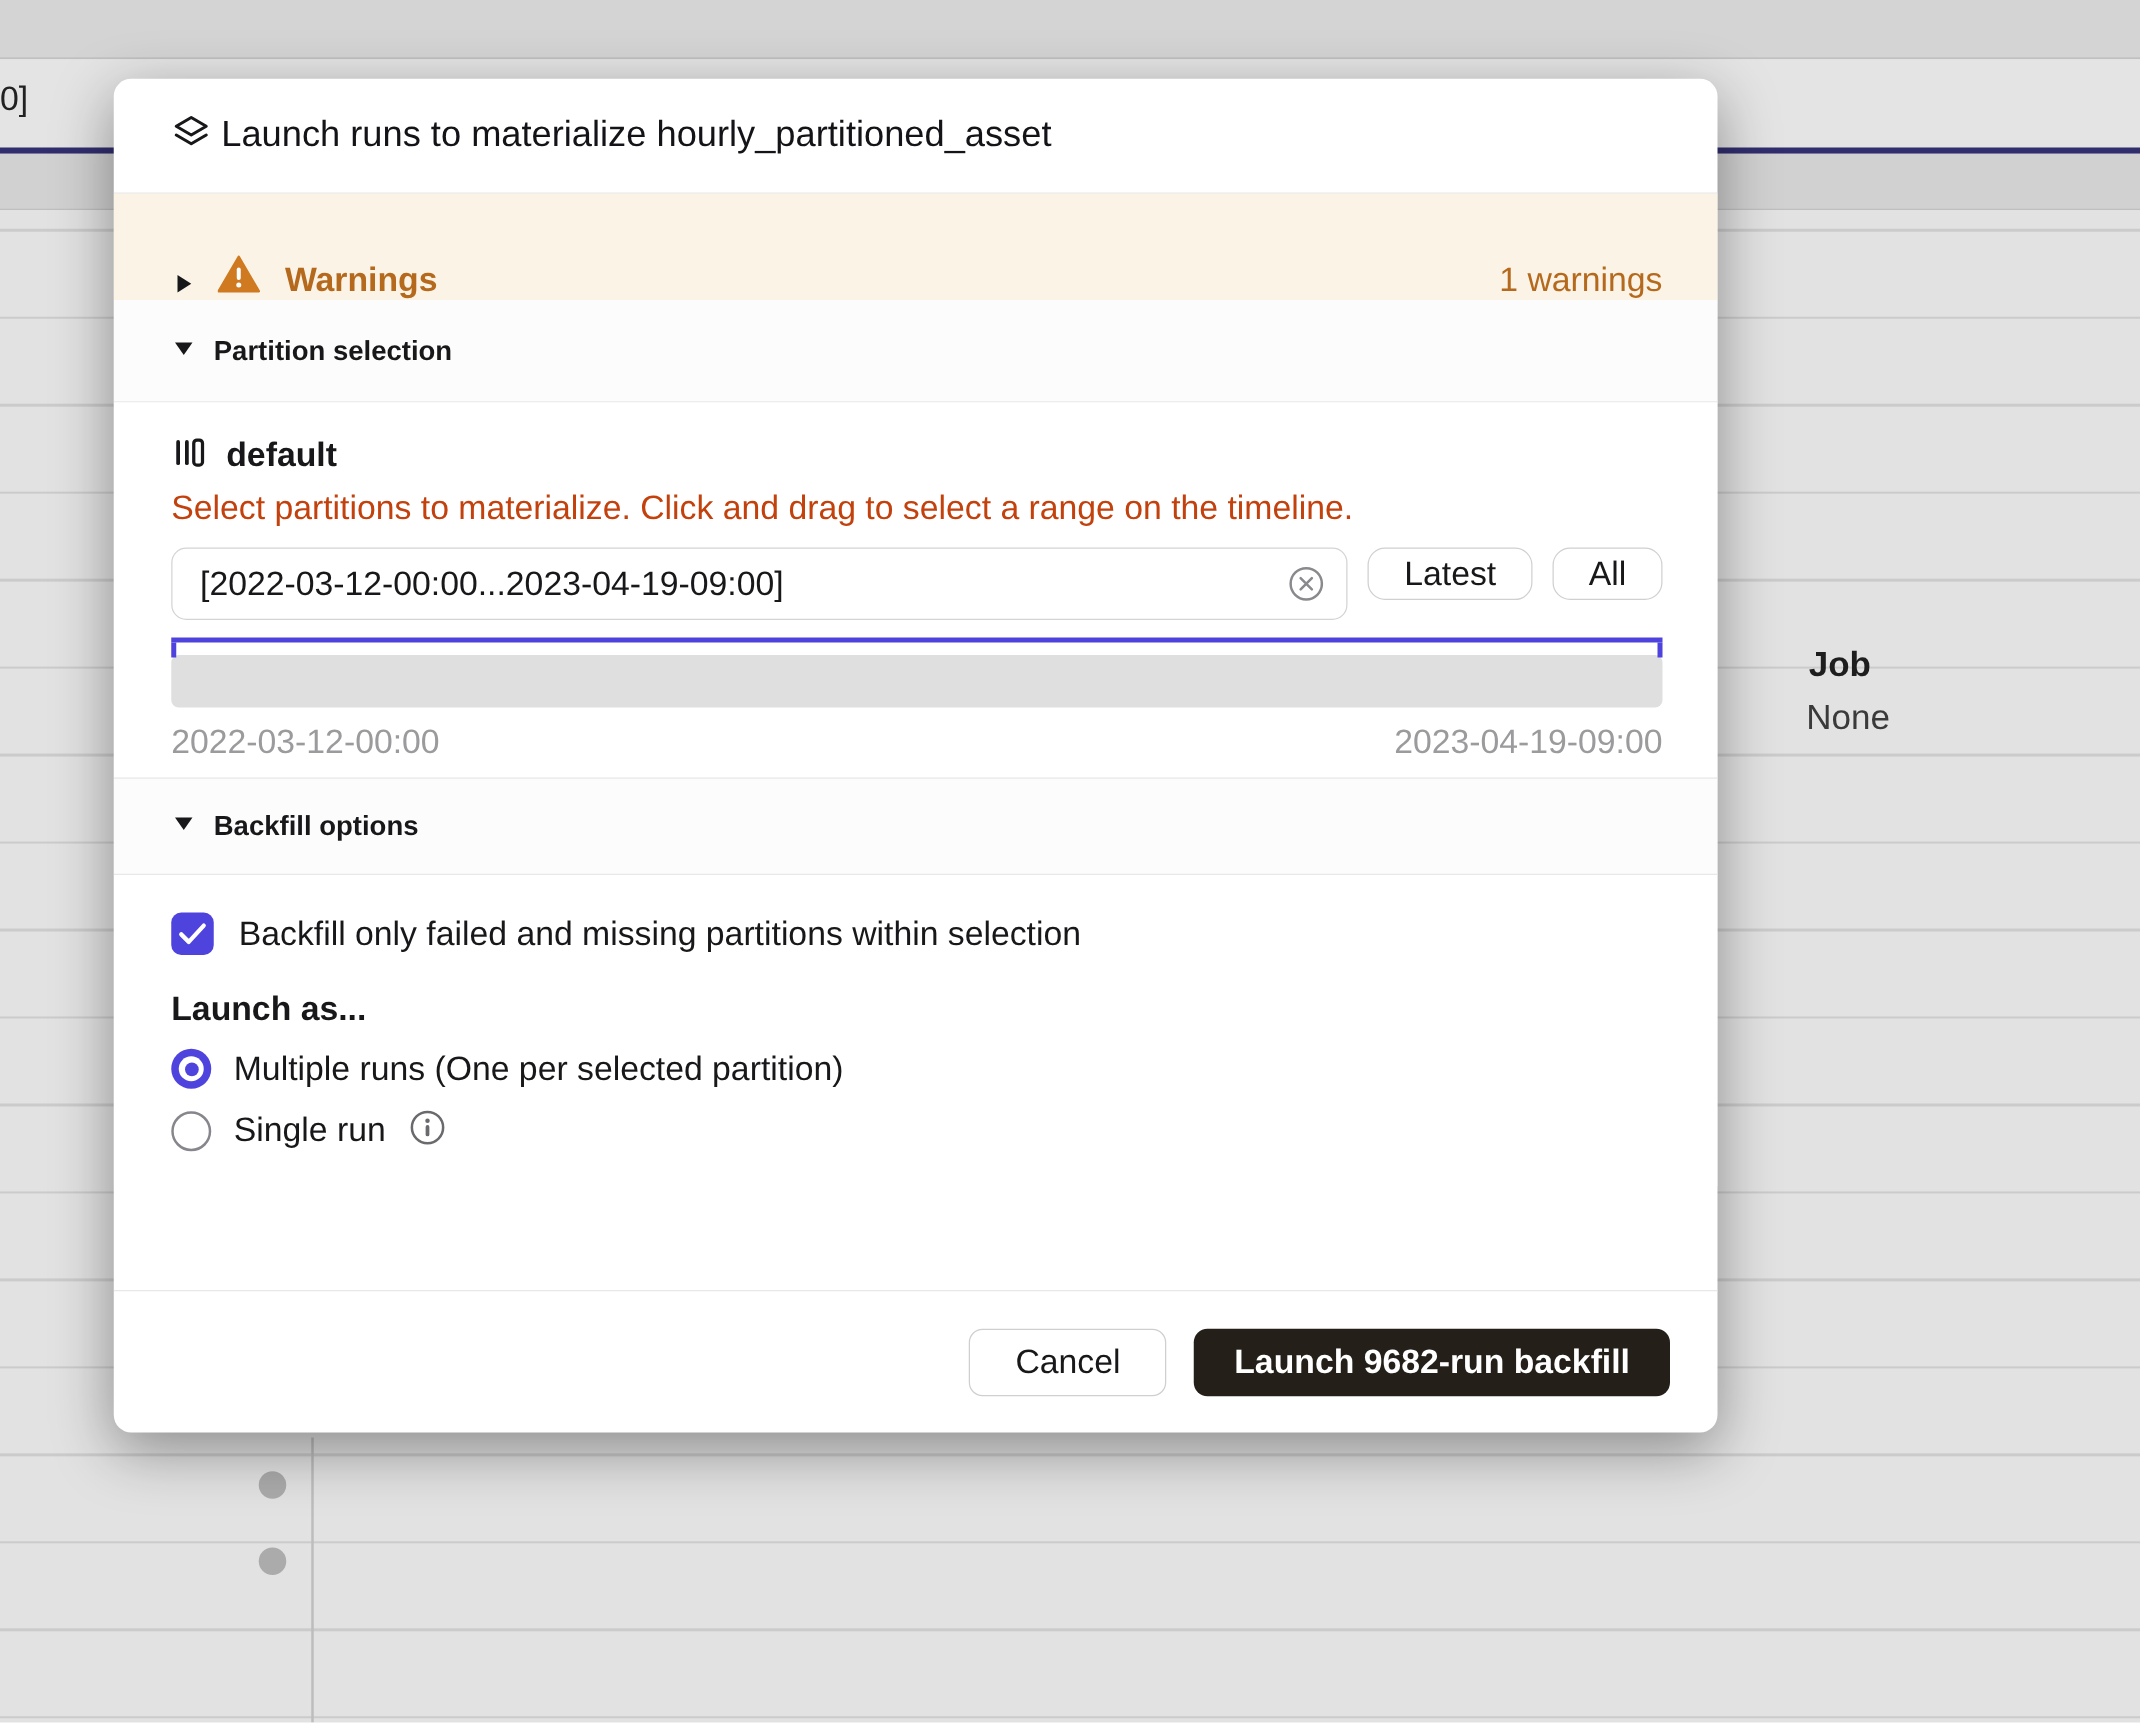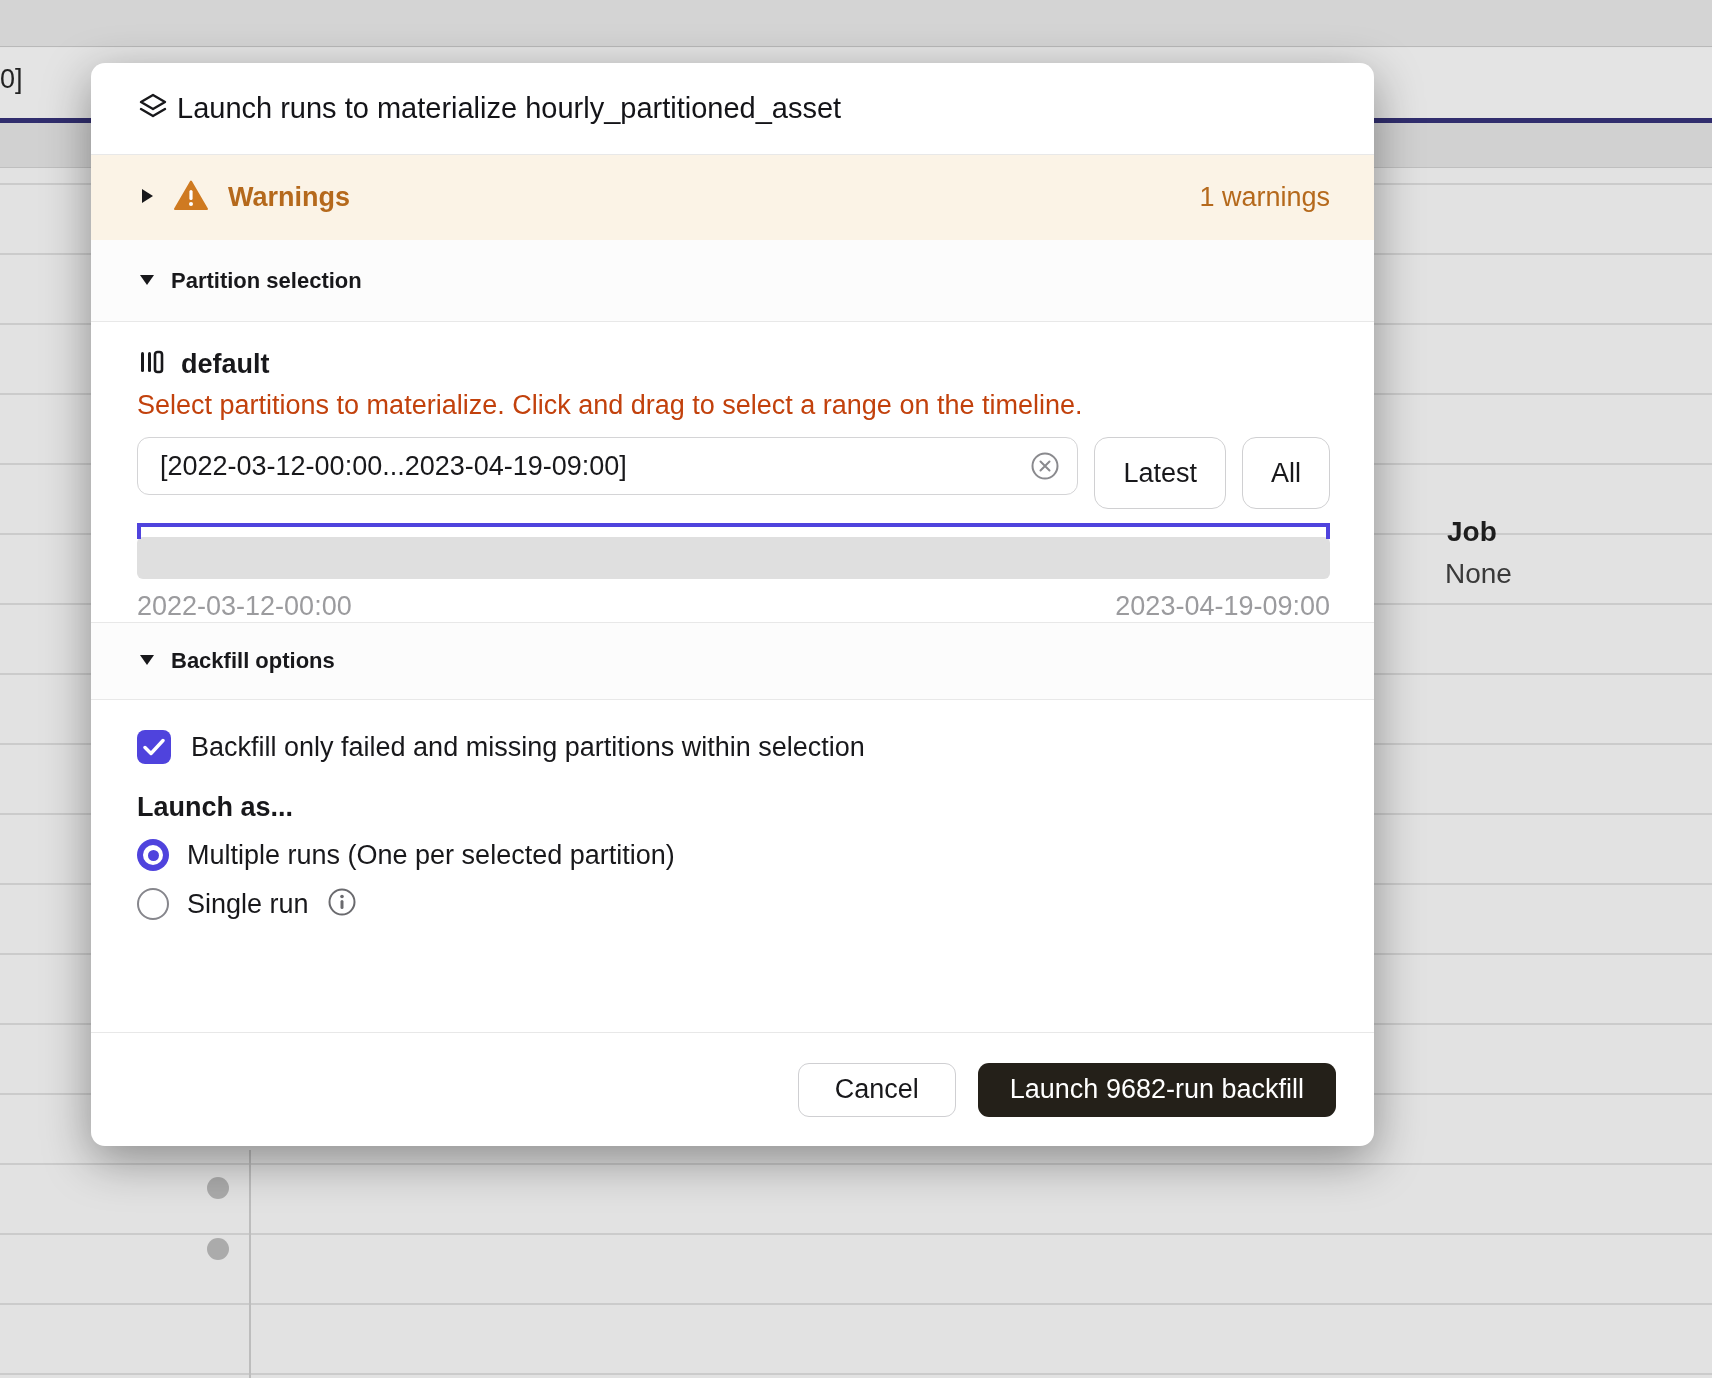--- a/index.html
+++ b/index.html
@@ -44,21 +44,21 @@
     display:flex;flex-direction:column;
   }
   .modal-header{
     height:92px;flex:0 0 92px;display:flex;align-items:center;gap:8px;
     padding:0 46px;border-bottom:1px solid var(--border);
   }
   .modal-title{font-size:29px;font-weight:500;color:#141418;}
 
   .warnings-row{
     height:85px;flex:0 0 85px;background:var(--warn-bg);
-    display:flex;align-items:center;gap:20px;padding:0 44px 0 50px;
+    display:flex;align-items:flex-end;gap:20px;padding:0 44px 0 50px;
   }
   .warnings-label{font-size:27px;font-weight:600;color:var(--warn-text);}
   .warnings-count{margin-left:auto;font-size:27px;color:var(--warn-text);}
 
   .section-header{
     display:flex;align-items:center;gap:16px;padding:0 44px 0 48px;
     background:#fcfcfc;
   }
   .section-header .hdr{font-size:22px;font-weight:700;color:#18181b;}
   .part-header{height:82px;flex:0 0 82px;border-bottom:1px solid var(--border);}
@@ -72,21 +72,21 @@
   .dim-desc{margin-top:10px;font-size:27px;color:#c2410c;}
   .controls-row{margin-top:16px;display:flex;align-items:flex-start;gap:16px;}
   .range-input-wrap{position:relative;flex:1;}
   .range-input{
     width:100%;height:58px;border:1.5px solid #d4d4d6;border-radius:12px;
     padding:0 64px 0 22px;font-size:27px;color:#18181b;background:#fff;outline:none;
     font-family:"Liberation Sans","DejaVu Sans",sans-serif;
   }
   .clear-btn{position:absolute;right:18px;top:14px;width:30px;height:30px;cursor:pointer;}
   .pill-btn{
-    height:72px;border:1.5px solid #d0d0d2;border-radius:14px;background:#fff;
+    height:42px;border:1.5px solid #d0d0d2;border-radius:14px;background:#fff;
     font-size:27px;color:#18181b;padding:0 28px;cursor:pointer;
     font-family:"Liberation Sans","DejaVu Sans",sans-serif;
   }
   .range-indicator{position:relative;margin-top:14px;height:14px;border-top:4px solid var(--accent);}
   .range-indicator::before,.range-indicator::after{
     content:"";position:absolute;top:0;width:4px;height:12px;background:var(--accent);
   }
   .range-indicator::before{left:0;}
   .range-indicator::after{right:0;}
   .timeline-bar{height:42px;background:#dfdfdf;border-radius:6px;}
@@ -111,21 +111,21 @@
     margin-top:auto;flex:0 0 114px;border-top:1px solid var(--border);
     display:flex;align-items:center;justify-content:flex-end;gap:22px;padding:0 38px;
   }
   .cancel-btn{
     height:54px;padding:0 36px;border-radius:11px;border:1.5px solid #cfcfd2;background:#fff;
     font-size:27px;font-weight:500;color:#18181b;cursor:pointer;
     font-family:"Liberation Sans","DejaVu Sans",sans-serif;
   }
   .launch-btn{
     height:54px;padding:0 32px;border-radius:11px;border:none;background:var(--dark-btn);
-    font-size:27px;font-weight:400;color:#fff;cursor:pointer;
+    font-size:27px;font-weight:700;color:#fff;cursor:pointer;
     font-family:"Liberation Sans","DejaVu Sans",sans-serif;
   }
 </style>
 </head>
 <body>
 
 <div class="bg-top-strip"></div>
 <div class="bg-second-strip"></div>
 <div class="bg-partial-text">0]</div>
 <div class="bg-navy-line"></div>

